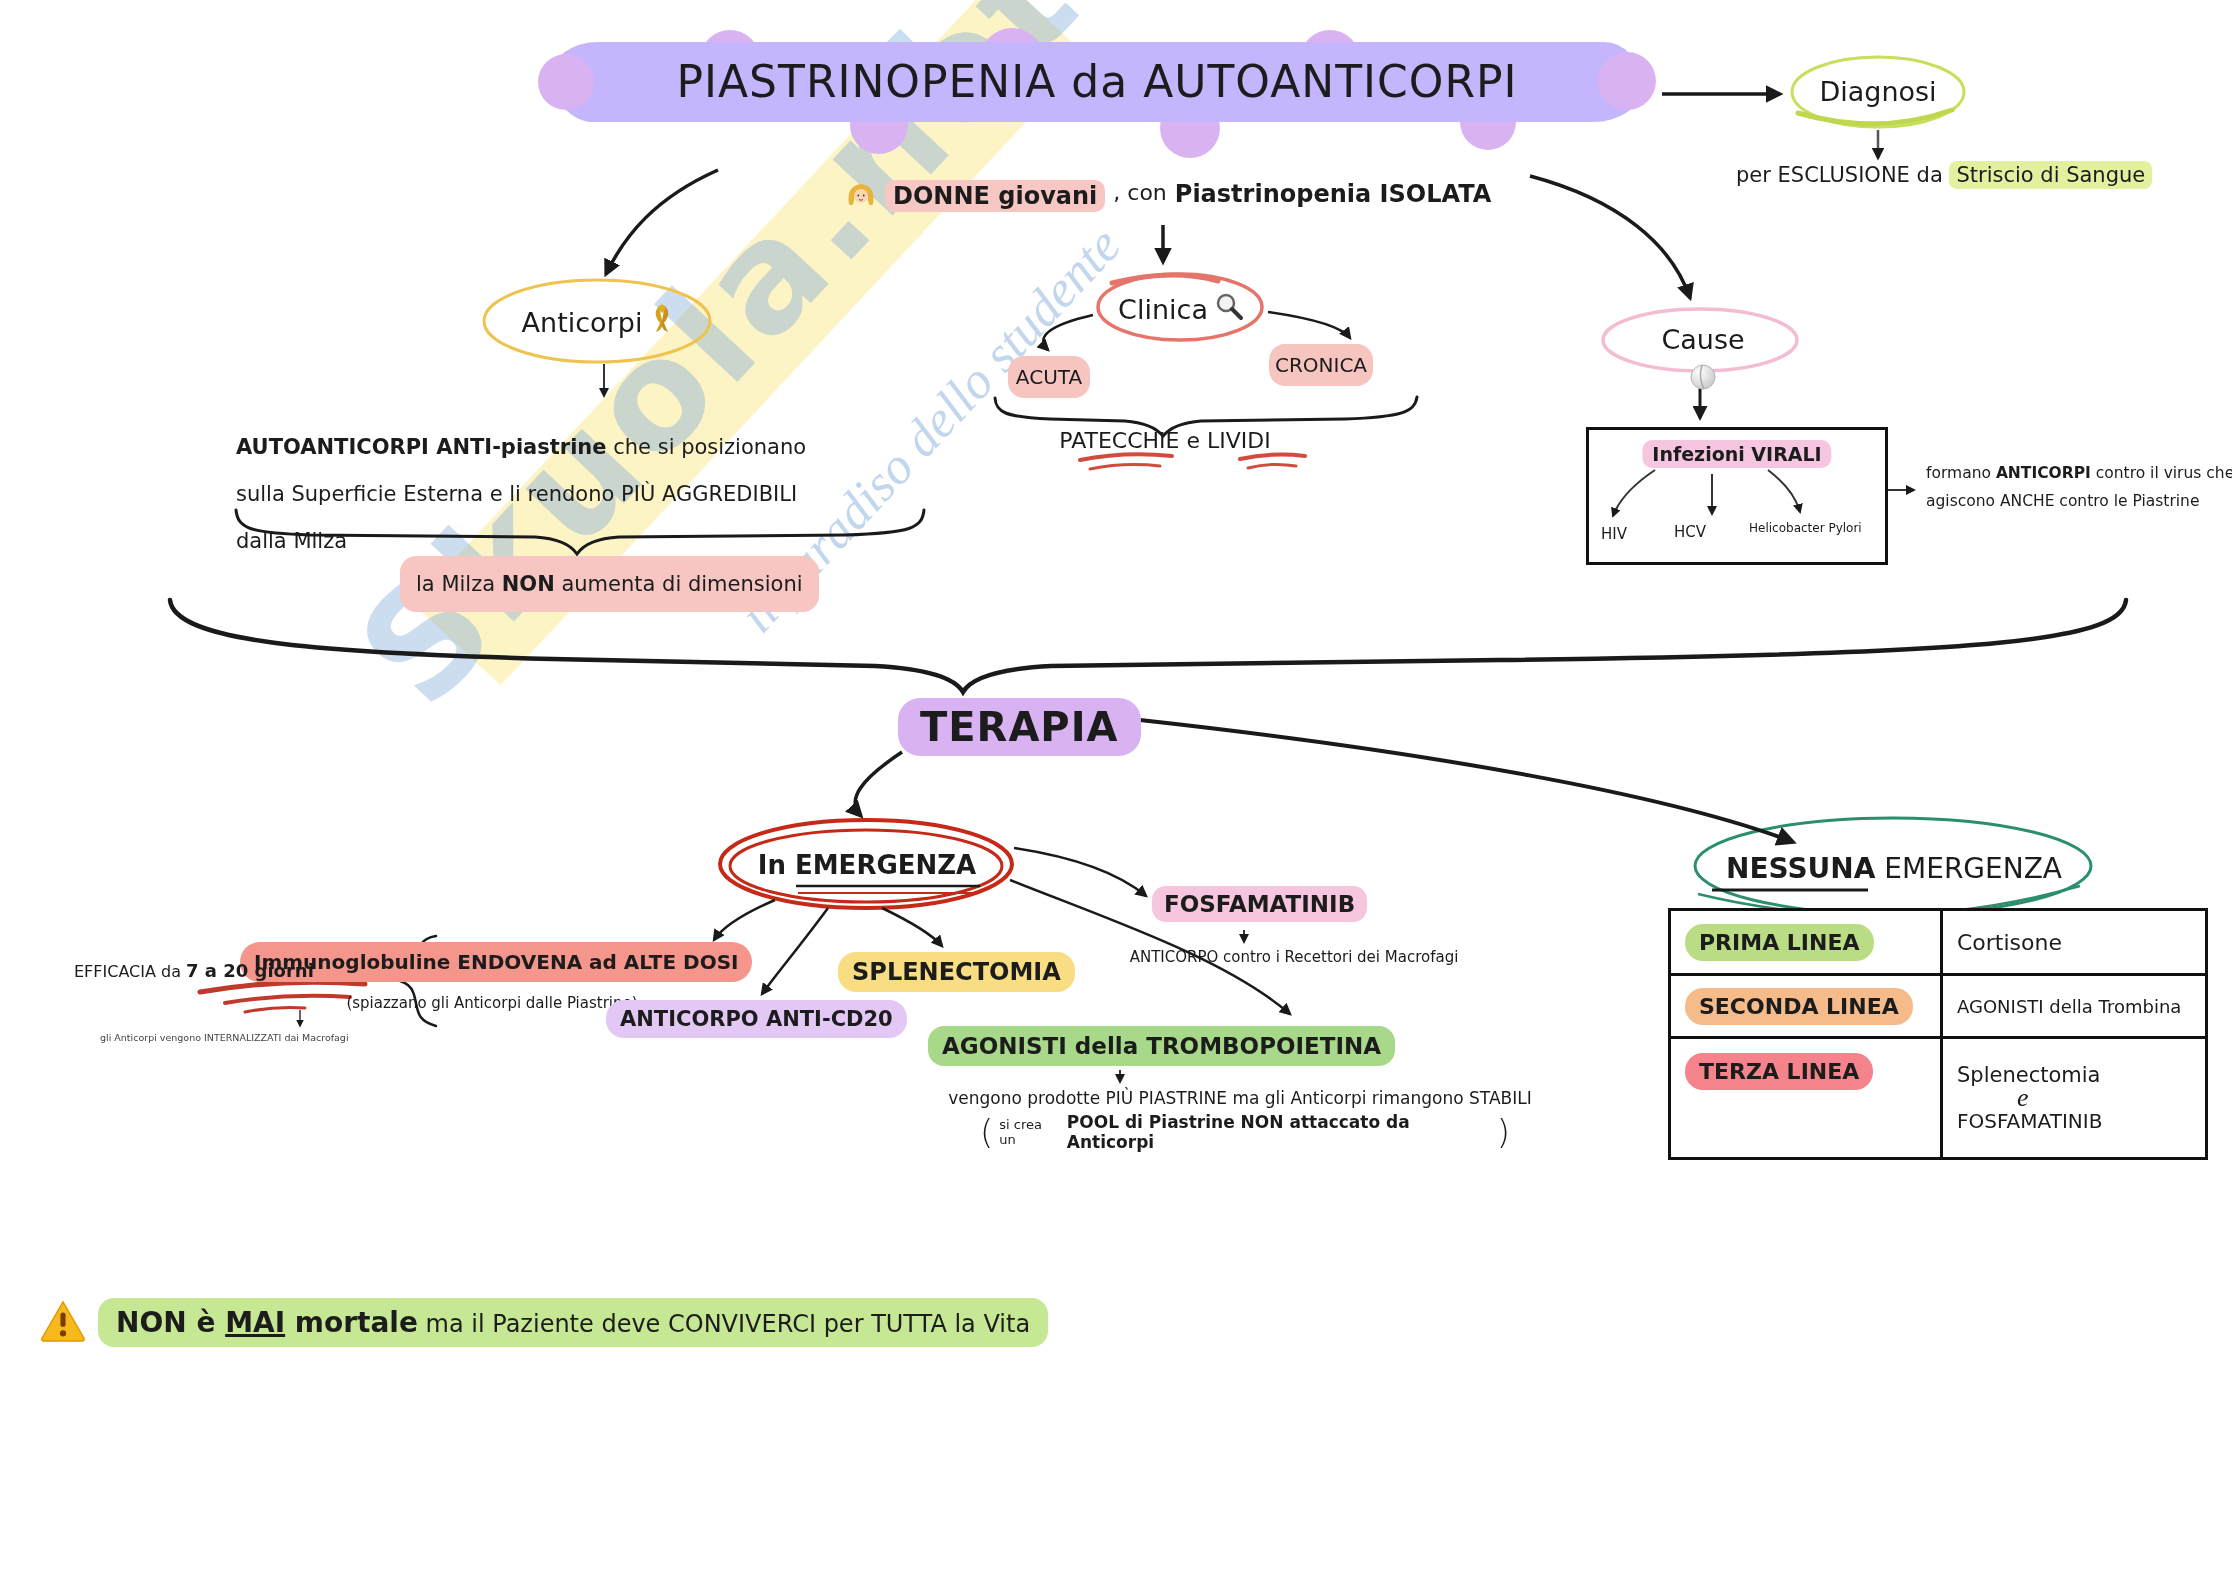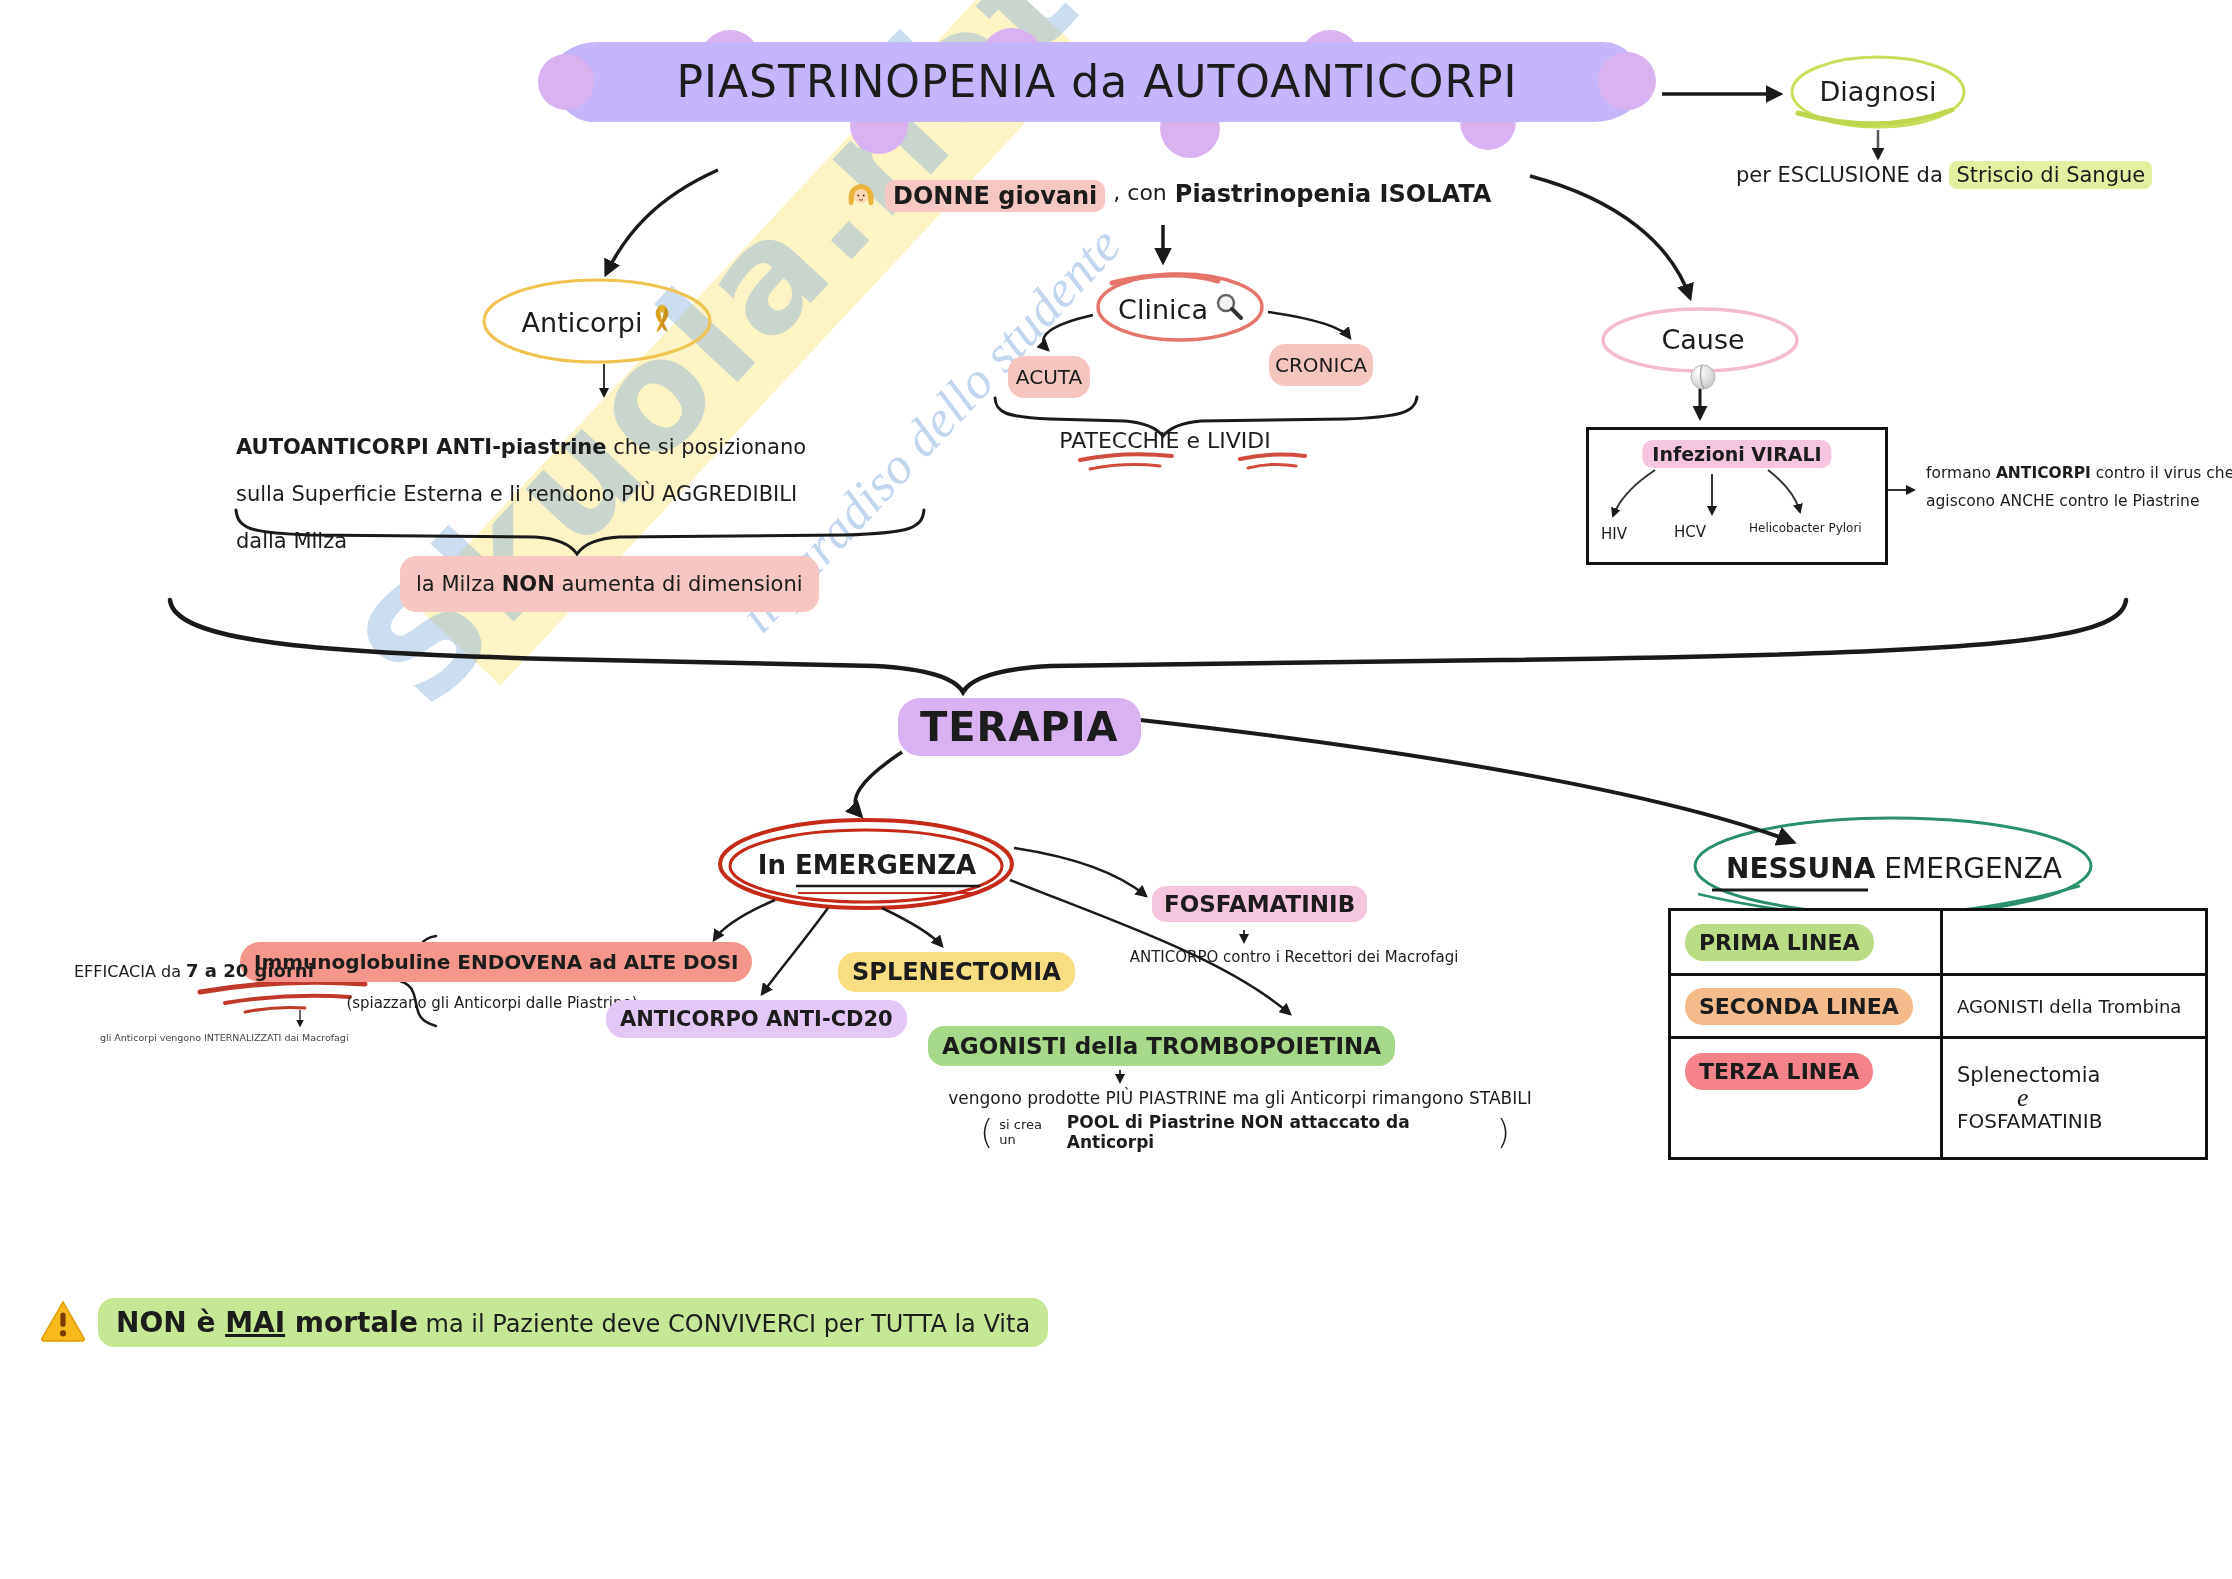--- a/index.html
+++ b/index.html
@@ -318,20 +318,23 @@
 
   <div class="abs txt nessuna-label">
     <span class="u">NESSUNA</span><span> EMERGENZA</span>
   </div>
 
   <div class="abs txt linea-table">
     <div class="lt-row" style="height:62px;">
       <div class="lt-left">
         <span class="lt-badge bg-green">PRIMA LINEA</span>
       </div>
+      <div class="lt-right">
+        <span class="lt-drug" style="font-size:22px;">Cortisone</span>
+      </div>
     </div>
     <div class="lt-row" style="height:60px;">
       <div class="lt-left">
         <span class="lt-badge bg-orange">SECONDA LINEA</span>
       </div>
       <div class="lt-right">
         <span class="lt-drug">AGONISTI della Trombina</span>
       </div>
     </div>
     <div class="lt-row" style="height:118px;">

